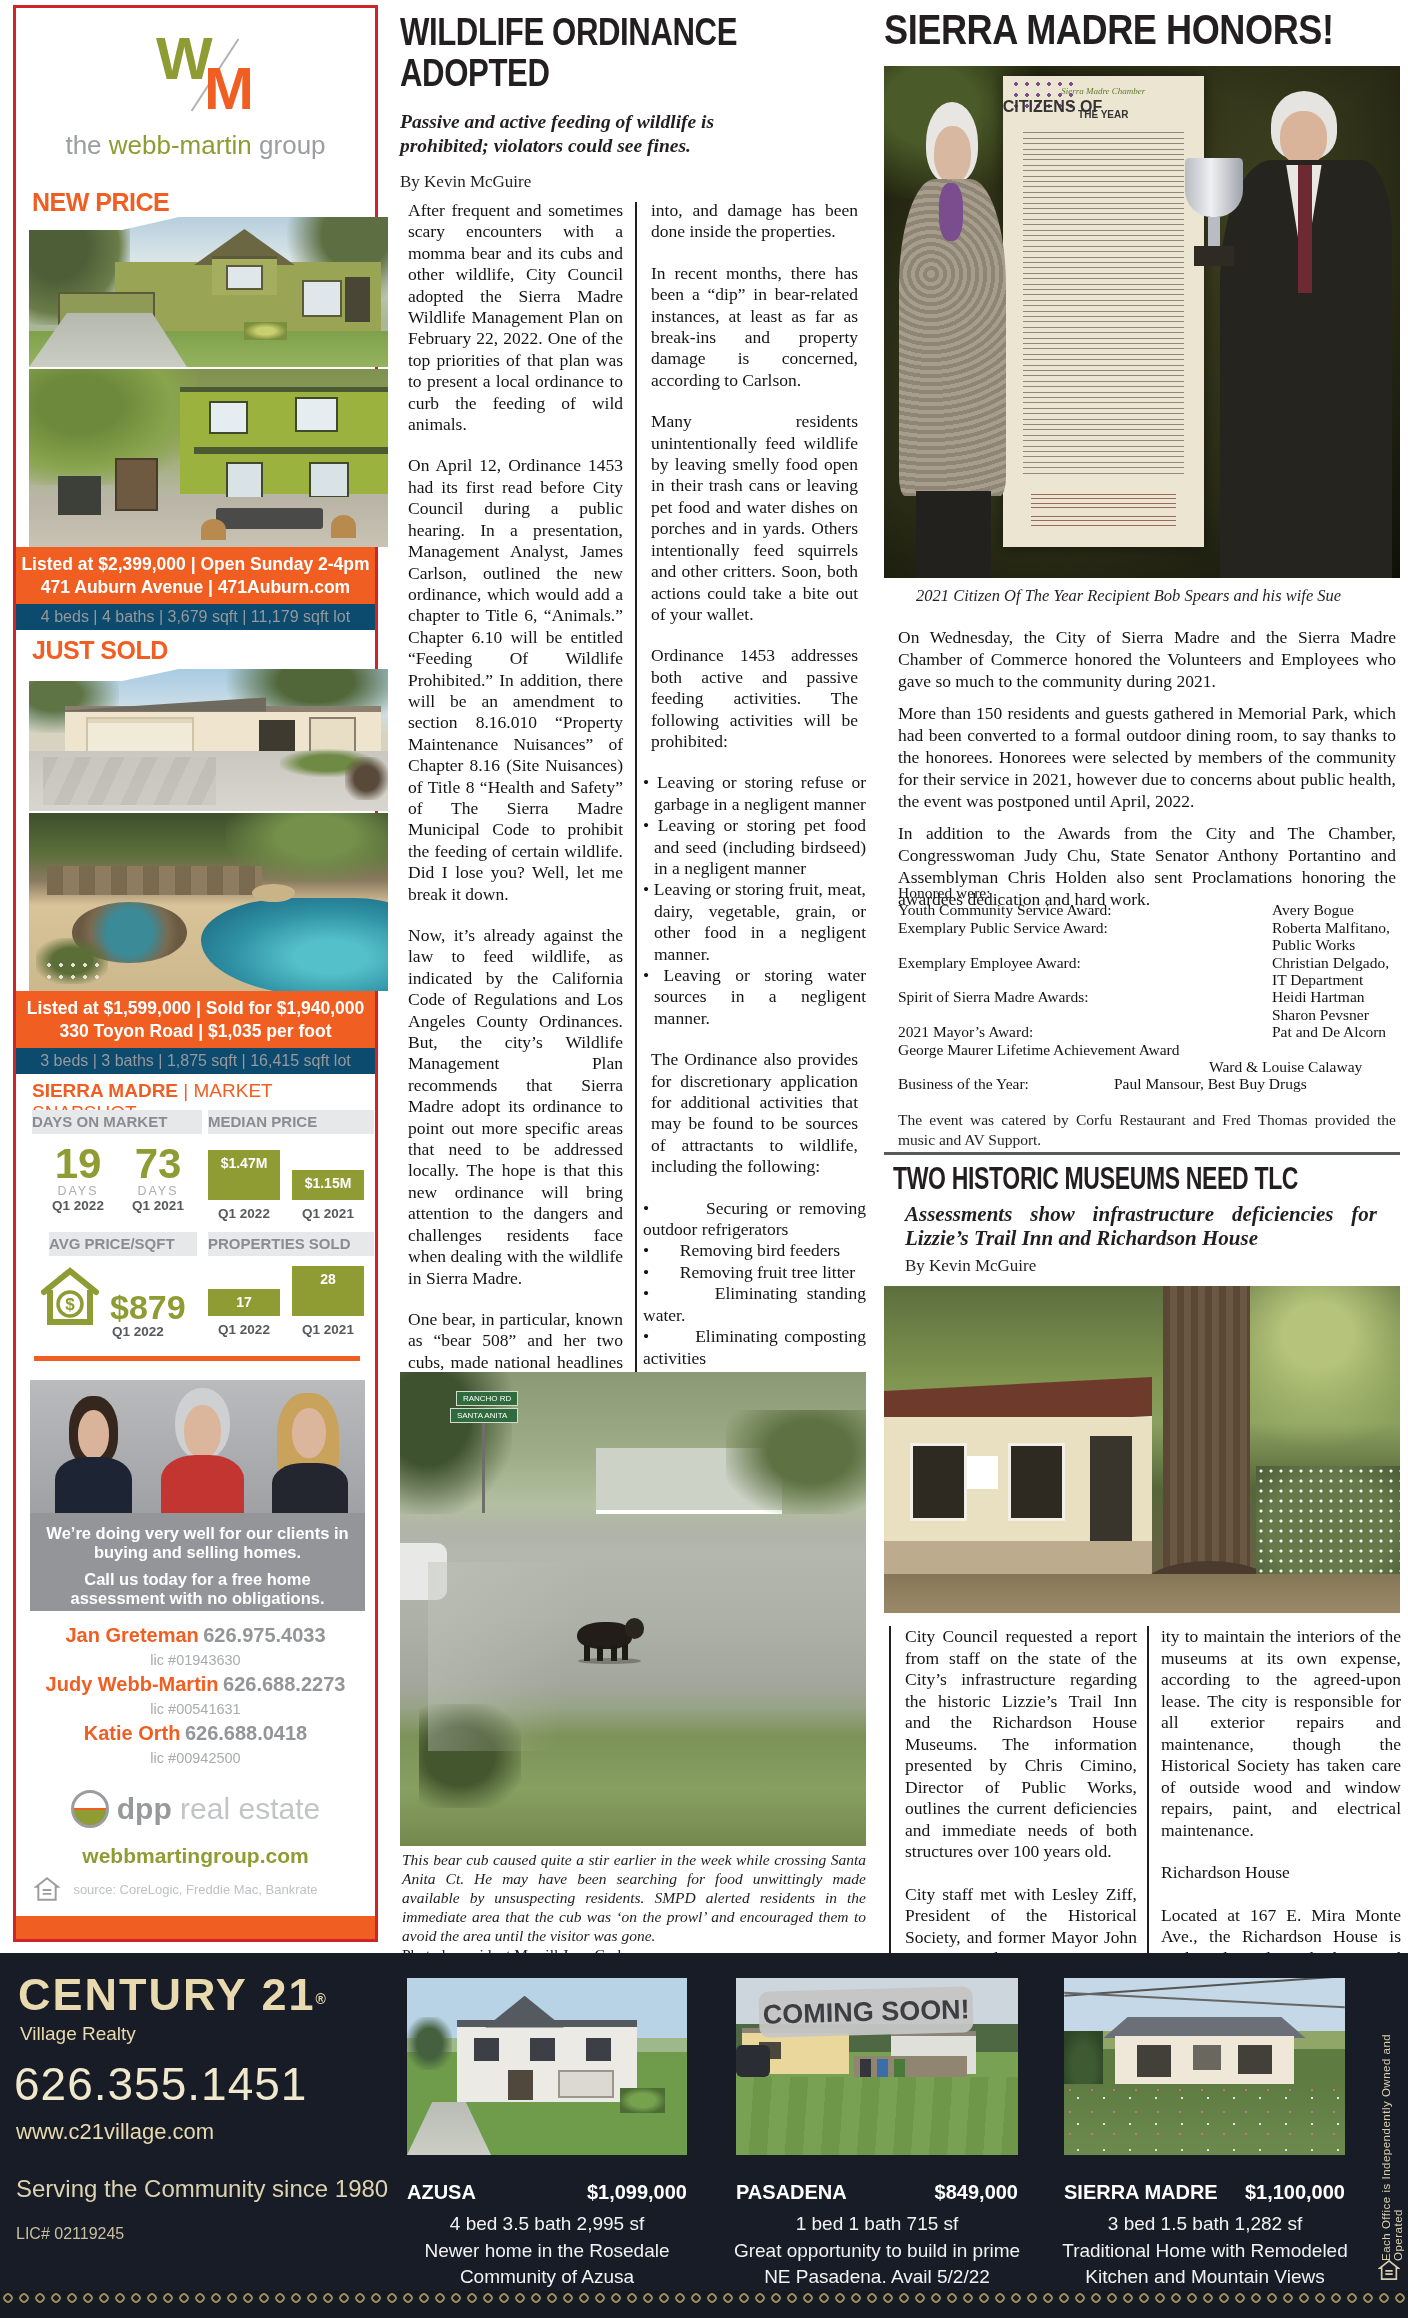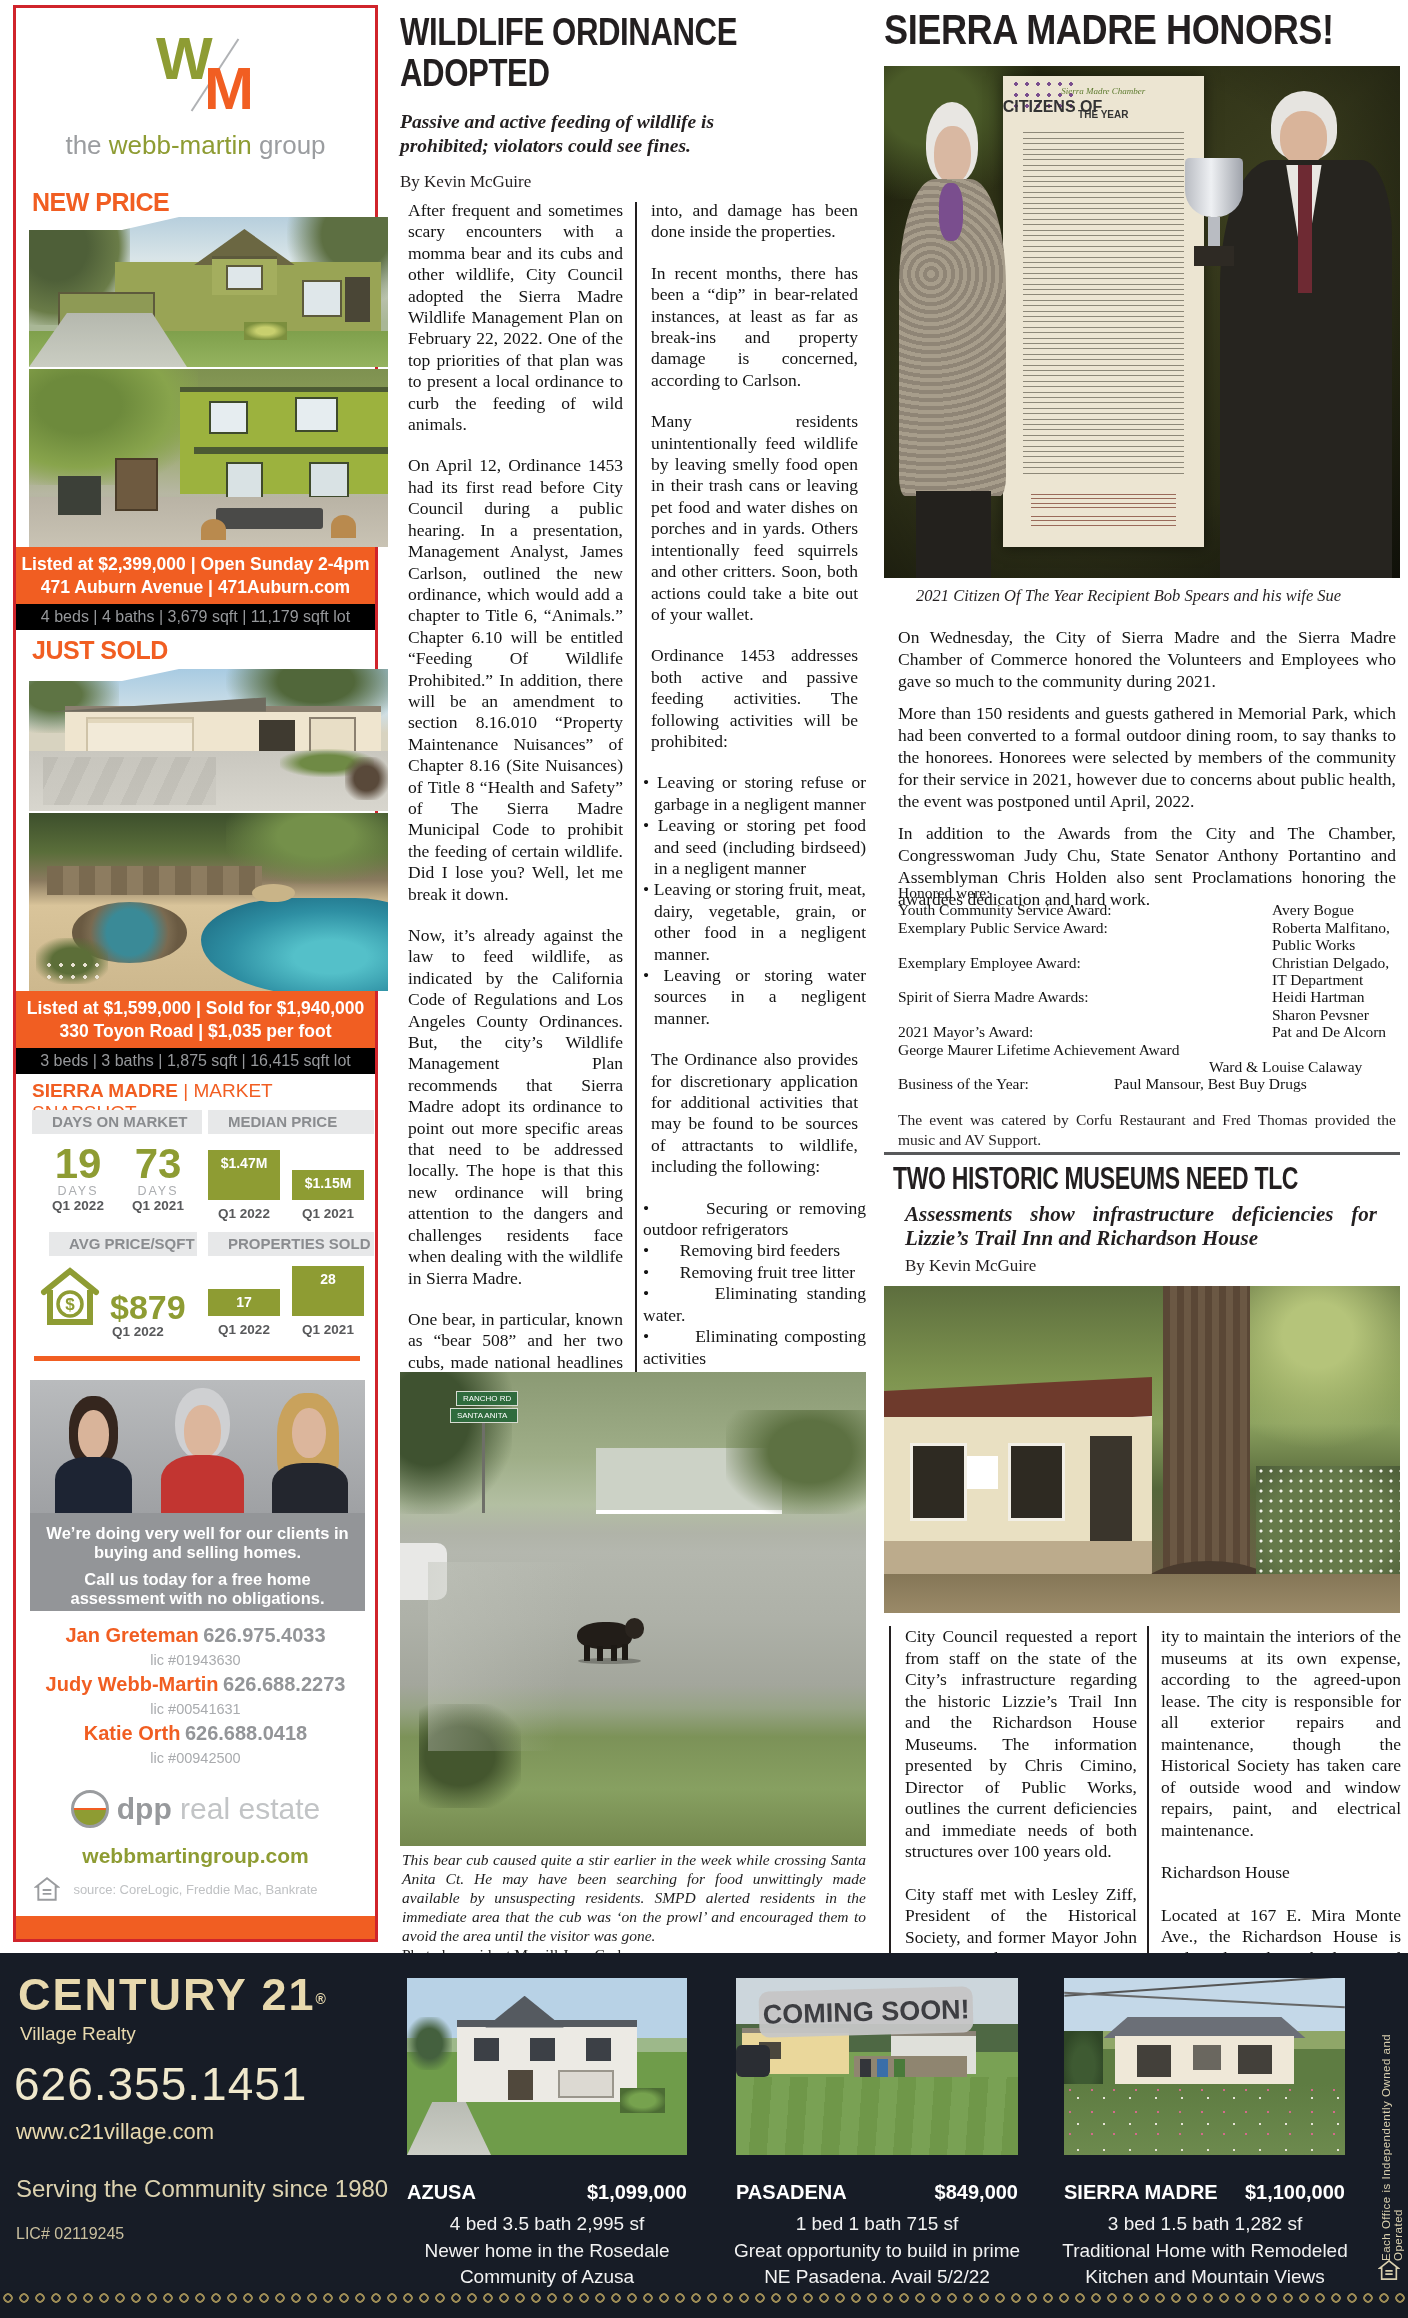--- a/index.html
+++ b/index.html
@@ -5,22 +5,22 @@
   html,body{margin:0;padding:0;background:#e9e9e9}
   #page{position:relative;width:1408px;height:2318px;background:#fff;font-family:"Liberation Sans",sans-serif;color:#231f20;overflow:hidden}
   .s{position:absolute}
   .ph{position:absolute;overflow:hidden;background:#b9c2b0}
   .ser{font-family:"Liberation Serif",serif}
   .cond{display:inline-block;transform-origin:0 0;font-weight:bold;color:#231f20;letter-spacing:-.5px}
   
   #ad{position:absolute;left:13px;top:5px;width:365px;height:1937px;border:3px solid #d0242b;background:#fff;box-sizing:border-box}
   .flag{position:absolute;font-weight:bold;font-size:25px;color:#f15e22;letter-spacing:-.5px}
   .obanner{position:absolute;left:0;width:359px;background:#f15e22;color:#fff;font-weight:bold;font-size:17.5px;line-height:23px;text-align:center;padding-top:6px;box-sizing:border-box}
-  .gspecs{position:absolute;left:0;width:359px;height:26px;background:#000000;color:#96989b;font-size:16px;line-height:26px;text-align:center}
-  .snapbar{position:absolute;height:24px;background:#e7e8e9;color:#8a8c8f;font-weight:bold;font-size:15px;line-height:24px;padding-left:20px;box-sizing:border-box}
+  .gspecs{position:absolute;left:0;width:359px;height:26px;background:#0c4a6e;color:#96989b;font-size:16px;line-height:26px;text-align:center}
+  .snapbar{position:absolute;height:24px;background:#e7e8e9;color:#8a8c8f;font-weight:bold;font-size:15px;line-height:24px;padding-left:0;box-sizing:border-box}
   .statv{font-weight:bold;font-size:42px;line-height:40px;color:#8e9c33}
   .statu{font-size:12.5px;letter-spacing:2px;color:#abadb0}
   .statp{font-weight:bold;font-size:13.5px;color:#58595b}
   .medbox{position:absolute;background:#8e9c33;color:#fff;font-weight:bold;font-size:14px;text-align:center;padding-top:5px;box-sizing:border-box}
   .medp{position:absolute;font-weight:bold;font-size:13.5px;color:#58595b;text-align:center}
   .cname{color:#f15e22;font-weight:bold;font-size:20px}
   .cphone{color:#939598;font-weight:bold;font-size:20px}
   .clic{color:#a9abae;font-size:14.5px}
   
   .wp{font:17.5px/21.4px "Liberation Serif",serif;color:#141414;text-align:justify;margin:0 8px 20px;hyphens:auto}

